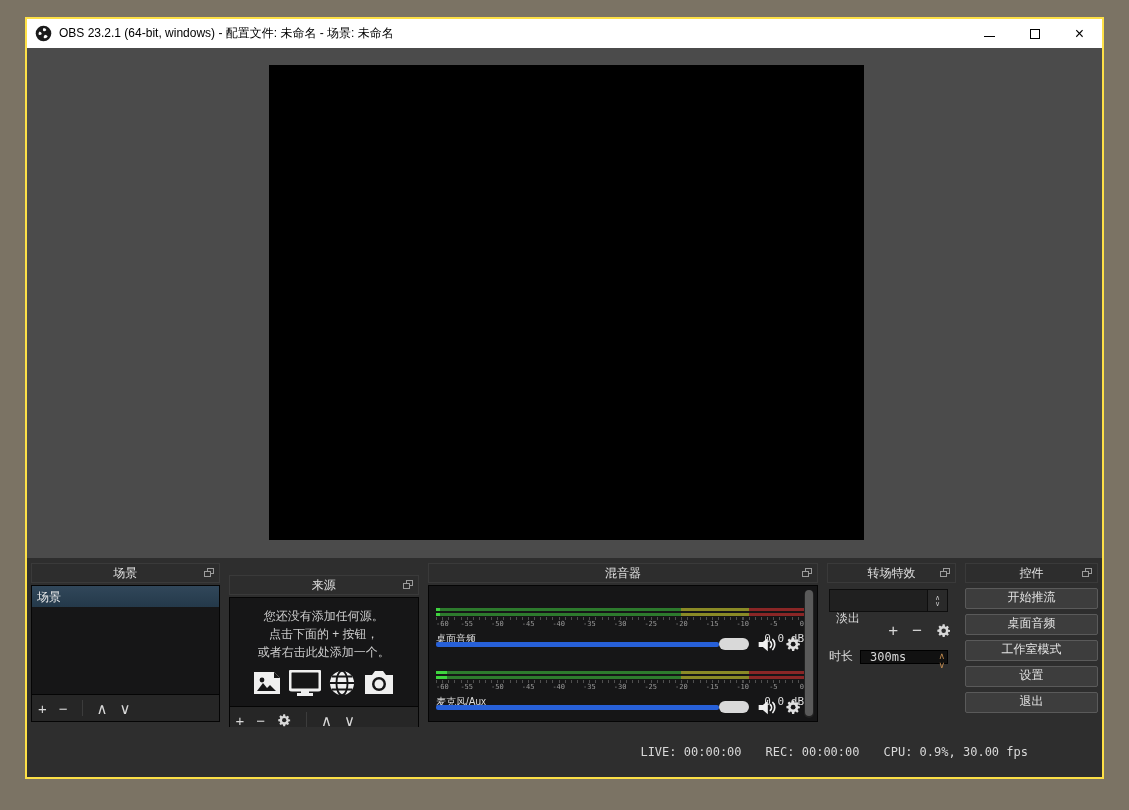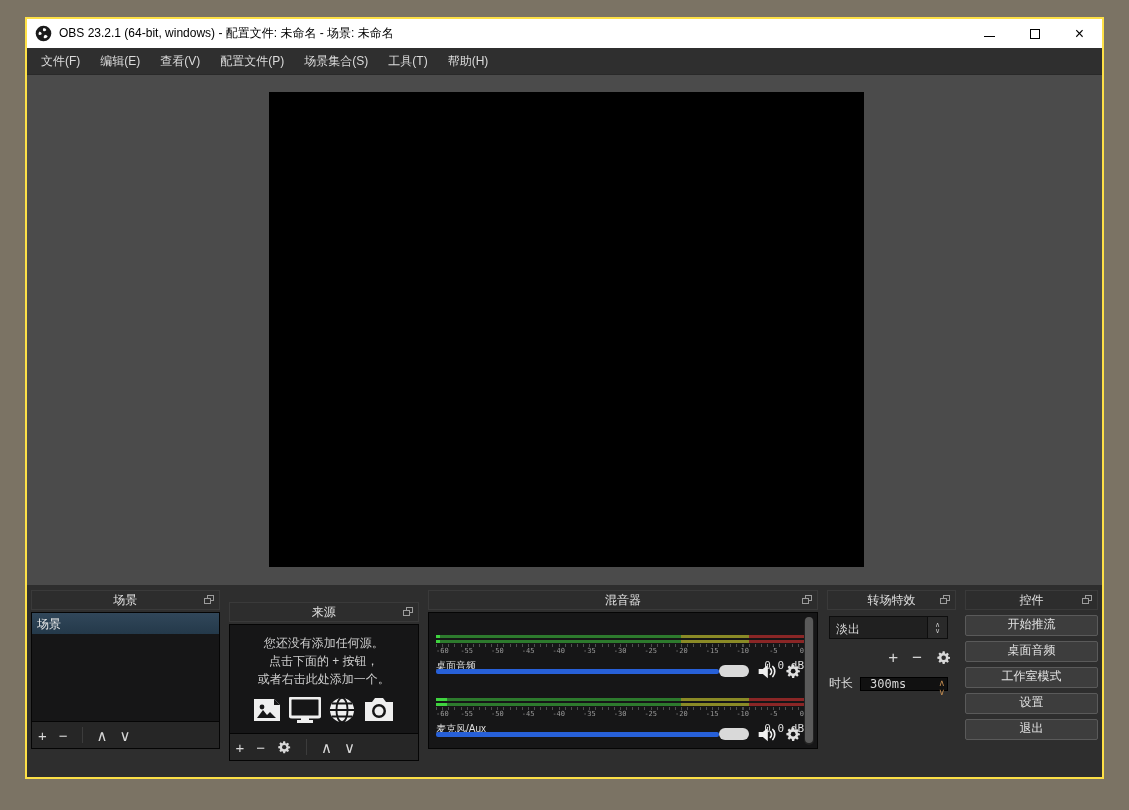--- a/index.html
+++ b/index.html
@@ -73,21 +73,21 @@
   .ch-sliderrow { display:flex; align-items:center; margin-top:5px; height:20px; gap:8px; width:393px; }
   .vol-slider { position:relative; width:313px; height:20px; flex:0 0 auto; }
   .vol-track { position:absolute; left:0; top:8px; width:100%; height:5px; background:#101010; border-radius:2px; }
   .vol-fill { position:absolute; left:0; top:8px; height:5px; border-radius:2px; }
   .vol-handle { position:absolute; top:4px; width:30px; height:12px; background:#d9d9d9; border-radius:6px; }
   .speaker-btn, .chgear-btn { flex:0 0 auto; display:flex; align-items:center; }
 
   
   .trans-body { padding:4px 2px 0 2px; }
   .combo { display:flex; width:119px; height:23px; border:1px solid #0e0e0e; background:#202020; }
-  .combo-text { flex:1; color:#d8d8d8; font-size:12px; padding:4px 6px; }
+  .combo-text { flex:1; color:#d8d8d8; font-size:12px; padding:20px 6px; }
   .combo-spin { width:20px; border-left:1px solid #0e0e0e; background:#2a2a2a; display:flex; flex-direction:column; align-items:center; justify-content:center; color:#c8c8c8; font-size:7px; line-height:6px; }
   .trans-iconrow { display:flex; justify-content:flex-end; gap:14px; margin:10px 2px 0 0; align-items:center; }
   .trans-iconrow .tb-icon { font-size:17px; }
   .dur-row { display:flex; align-items:center; margin-top:9px; gap:7px; }
   .dur-label { color:#d8d8d8; font-size:12px; }
   .dur-input { position:relative; width:88px; height:14px; background:#111; border:1px solid #000; display:flex; align-items:center; }
   .dur-value { color:#d8d8d8; font-size:12px; padding-left:9px; font-family:"DejaVu Sans Mono",monospace; }
   .dur-spin { position:absolute; right:2px; top:1px; display:flex; flex-direction:column; line-height:9px; font-size:9px; color:#c08a4e; text-align:center; }
 
   
@@ -122,29 +122,20 @@
         </div>
       <div class="win-btn">
           <span class="max-glyph"></span>
         </div>
       <div class="win-btn">
           <span class="close-glyph">×</span>
         </div>
     </div>
   </div>
 
-  <div class="menubar" id="menubar">
-      <span class="menu-item">文件(F)</span>
-      <span class="menu-item">编辑(E)</span>
-      <span class="menu-item">查看(V)</span>
-      <span class="menu-item">配置文件(P)</span>
-      <span class="menu-item">场景集合(S)</span>
-      <span class="menu-item">工具(T)</span>
-      <span class="menu-item">帮助(H)</span>
-    </div>
 
   <div class="main-area">
     <div class="canvas"></div>
   </div>
 
   <div class="dock-area">
 
     <div class="panel w-scenes">
       <div class="panel-header">
         <span class="panel-title">场景</span>
@@ -382,14 +373,19 @@
           <button class="ctl-btn">开始推流</button>
           <button class="ctl-btn">桌面音频</button>
           <button class="ctl-btn">工作室模式</button>
           <button class="ctl-btn">设置</button>
           <button class="ctl-btn">退出</button>
         </div>
     </div>
 
   </div>
 
+  <div class="statusbar">
+    <span class="status-item">LIVE: 00:00:00</span>
+    <span class="status-item">REC: 00:00:00</span>
+    <span class="status-item">CPU: 0.9%, 30.00 fps</span>
+  </div>
 
 </div>
 
 </body></html>

